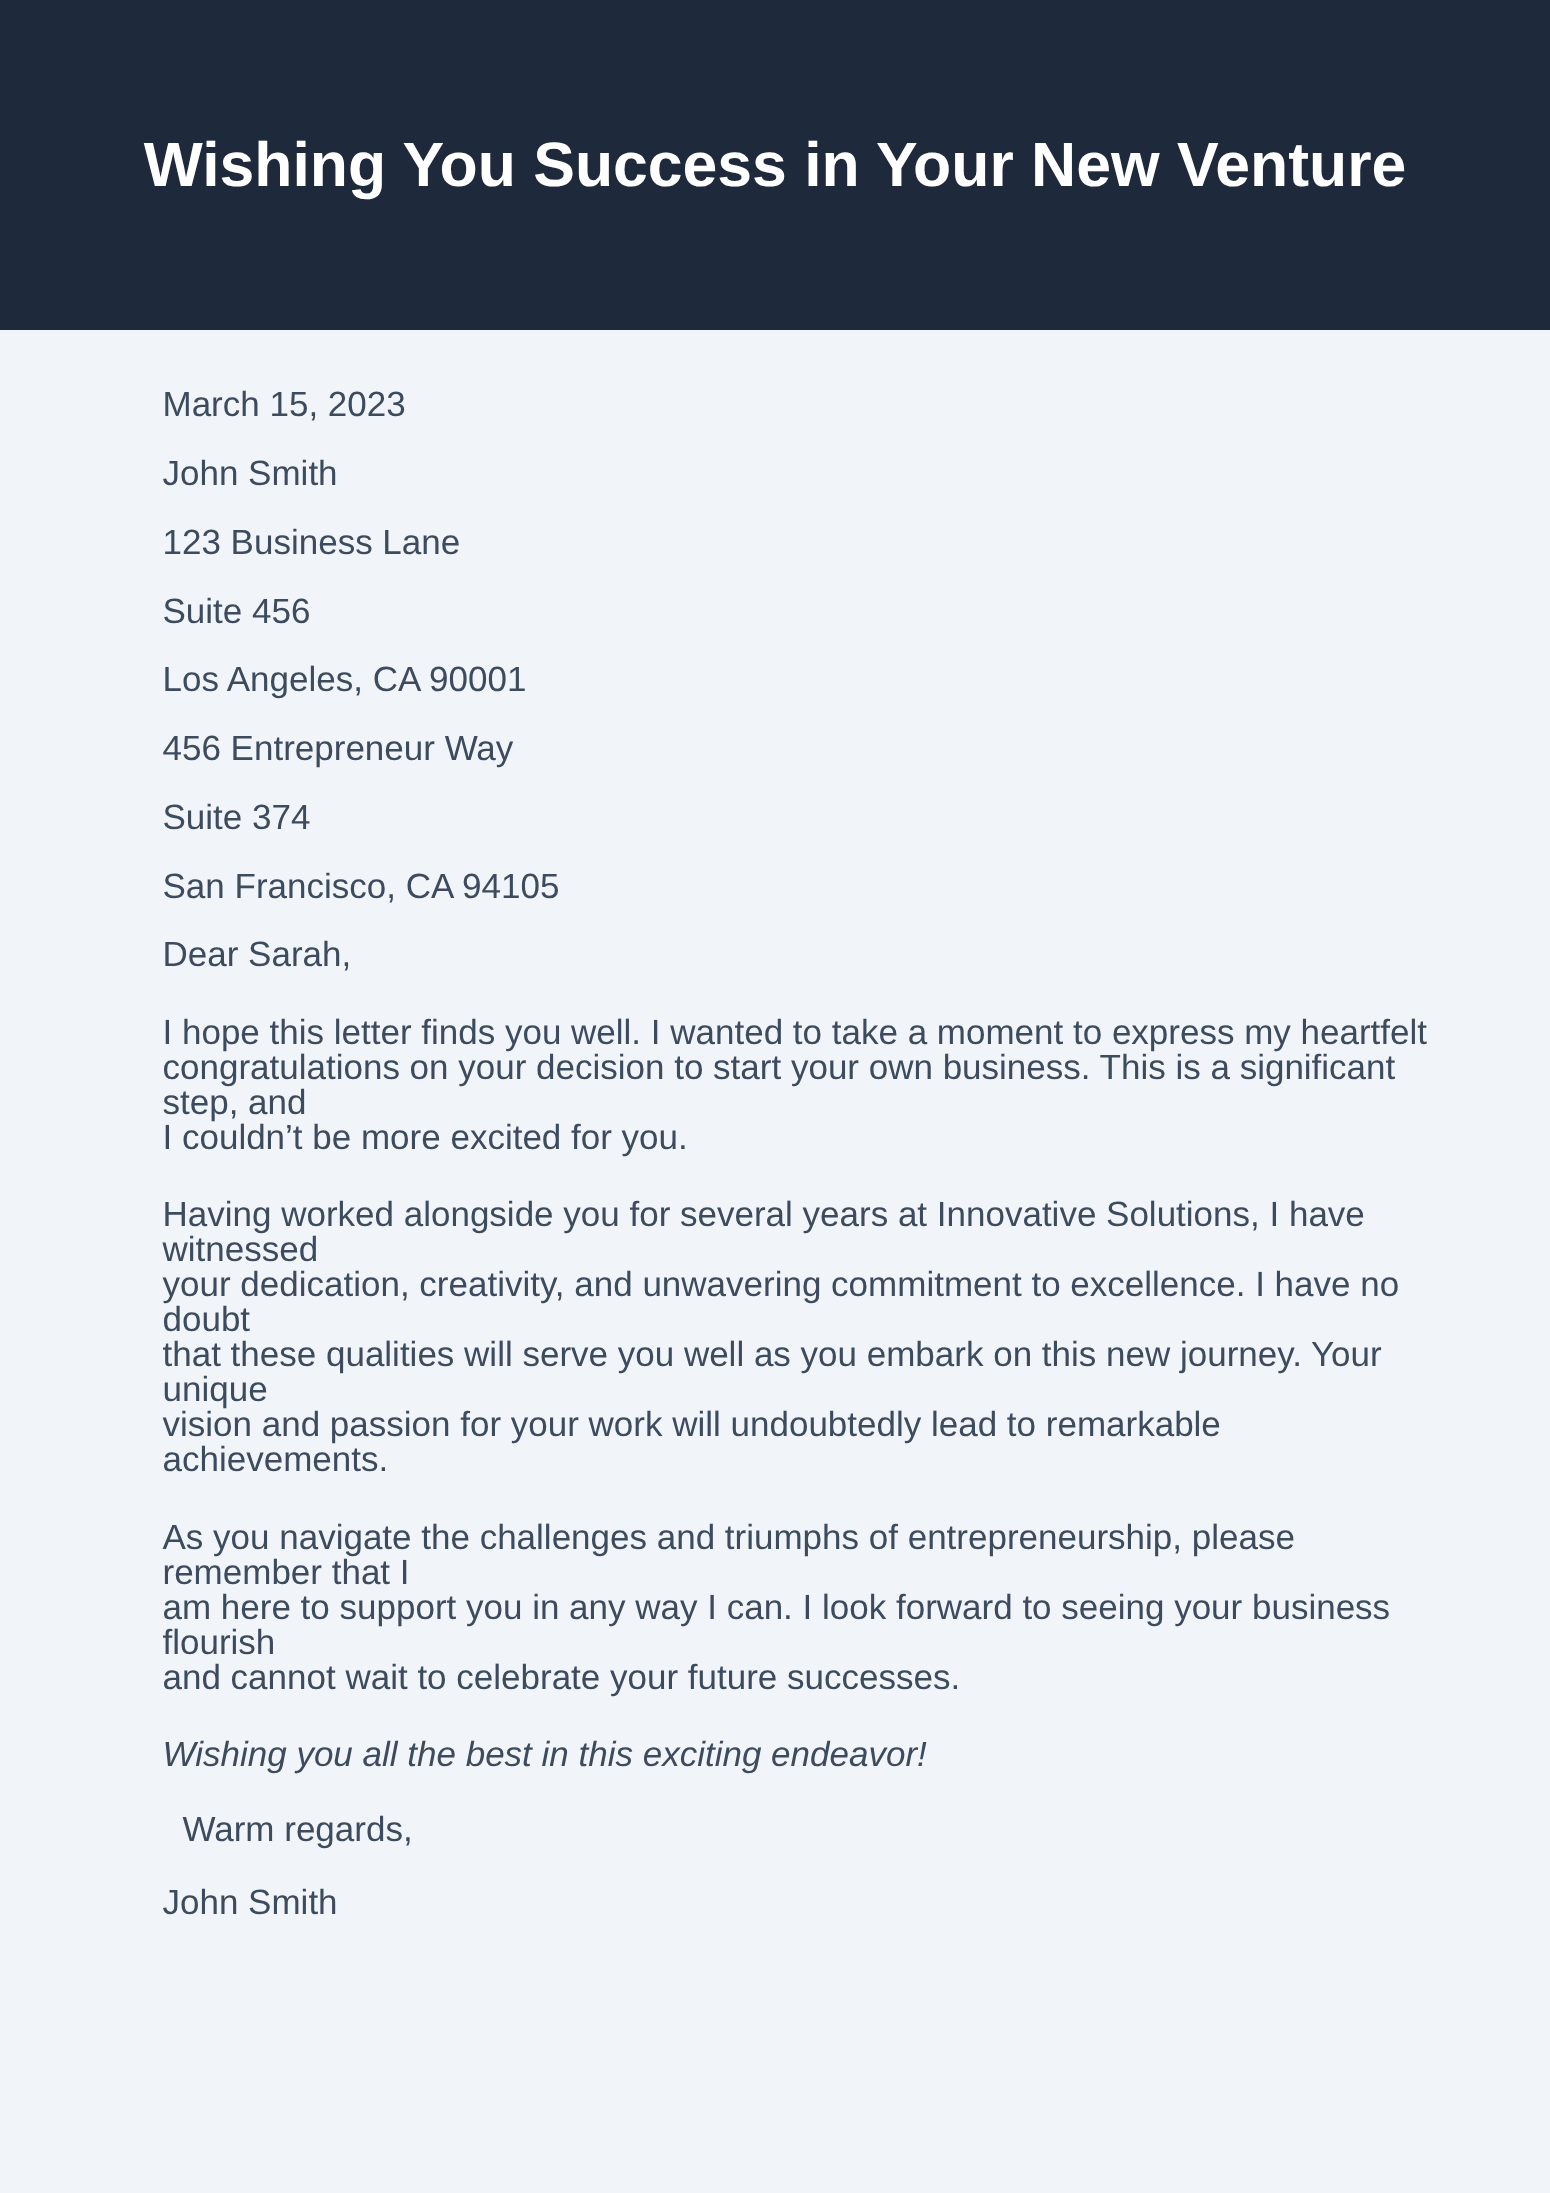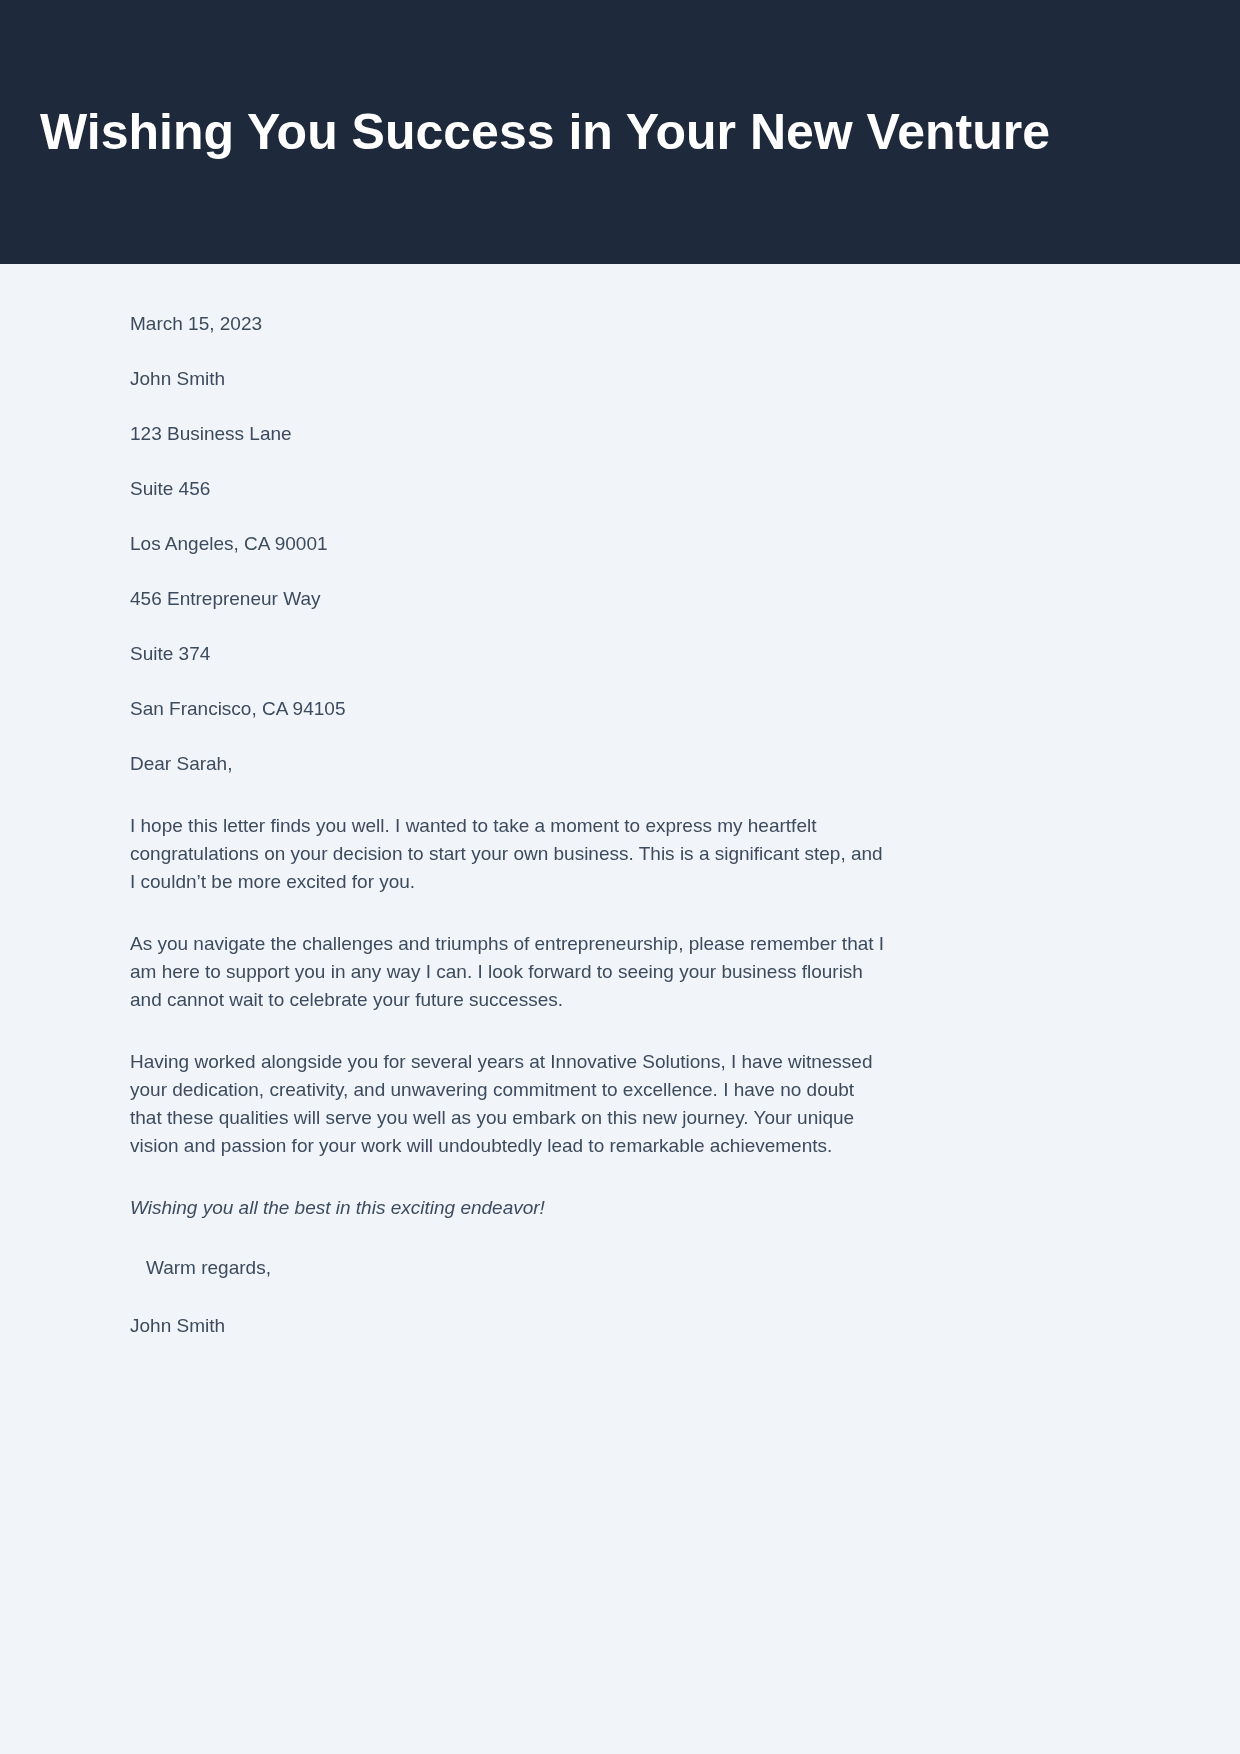--- a/index.html
+++ b/index.html
@@ -10,35 +10,35 @@
     background: #f1f5f9;
     font-family: "Liberation Sans", sans-serif;
     color: #3d4b5e;
     overflow: hidden;
   }
   .letter-header {
     height: 264px;
     background: #1e293b;
     display: flex;
     align-items: center;
-    justify-content: flex-start;
+    justify-content: center;
   }
   .letter-title {
     margin: 0;
     padding: 0 40px;
     color: #ffffff;
     font-size: 50px;
     font-weight: bold;
     line-height: 1.1;
     text-align: center;
     white-space: nowrap;
   }
   .letter-body {
     padding: 46px 92px 0 130px;
-    font-size: 19px;
+    font-size: 28px;
     line-height: 28px;
   }
   .meta-line { margin: 0 0 27px 0; }
   .salutation { margin: 0 0 34px 0; }
   .letter-paragraph {
     margin: 16px 0 34px 0;
     white-space: pre-line;
   }
   .closing-line { margin: 16px 0 32px 0; font-style: italic; }
   .sign-off { margin: 0 0 30px 16px; }
@@ -64,27 +64,27 @@
 
     <p class="meta-line">456 Entrepreneur Way</p>
     <p class="meta-line">Suite 374</p>
     <p class="meta-line">San Francisco, CA 94105</p>
 
     <p class="salutation">Dear Sarah,</p>
 
     <p class="letter-paragraph">I hope this letter finds you well. I wanted to take a moment to express my heartfelt
 congratulations on your decision to start your own business. This is a significant step, and
 I couldn’t be more excited for you.</p>
-    <p class="letter-paragraph">As you navigate the challenges and triumphs of entrepreneurship, please remember that I
-am here to support you in any way I can. I look forward to seeing your business flourish
-and cannot wait to celebrate your future successes.</p>
     <p class="letter-paragraph">Having worked alongside you for several years at Innovative Solutions, I have witnessed
 your dedication, creativity, and unwavering commitment to excellence. I have no doubt
 that these qualities will serve you well as you embark on this new journey. Your unique
 vision and passion for your work will undoubtedly lead to remarkable achievements.</p>
+    <p class="letter-paragraph">As you navigate the challenges and triumphs of entrepreneurship, please remember that I
+am here to support you in any way I can. I look forward to seeing your business flourish
+and cannot wait to celebrate your future successes.</p>
 
     <p class="closing-line">Wishing you all the best in this exciting endeavor!</p>
     <p class="sign-off">Warm regards,</p>
     <p class="signature-name">John Smith</p>
 
   </main>
 
 </div>
 
 </body></html>

